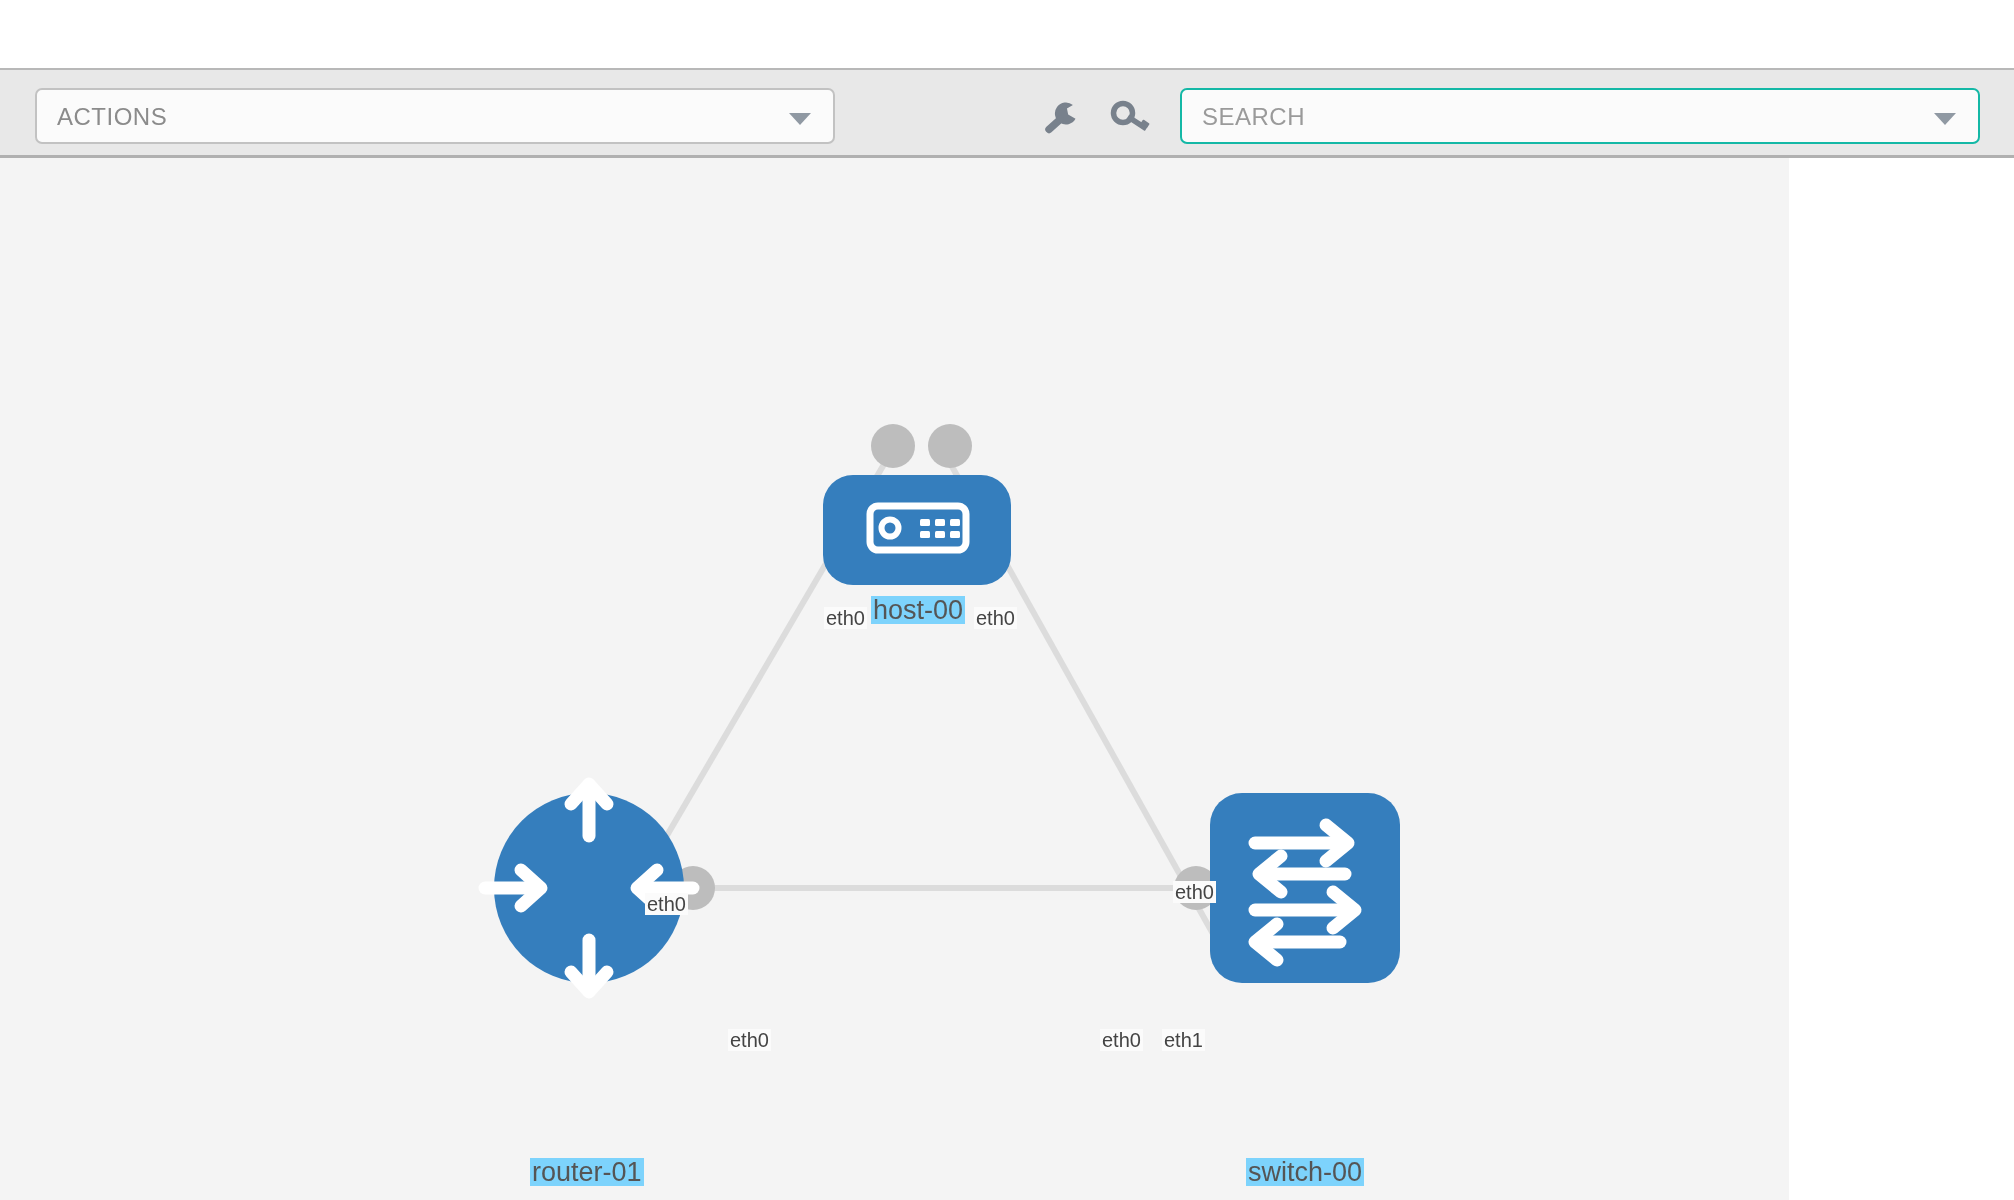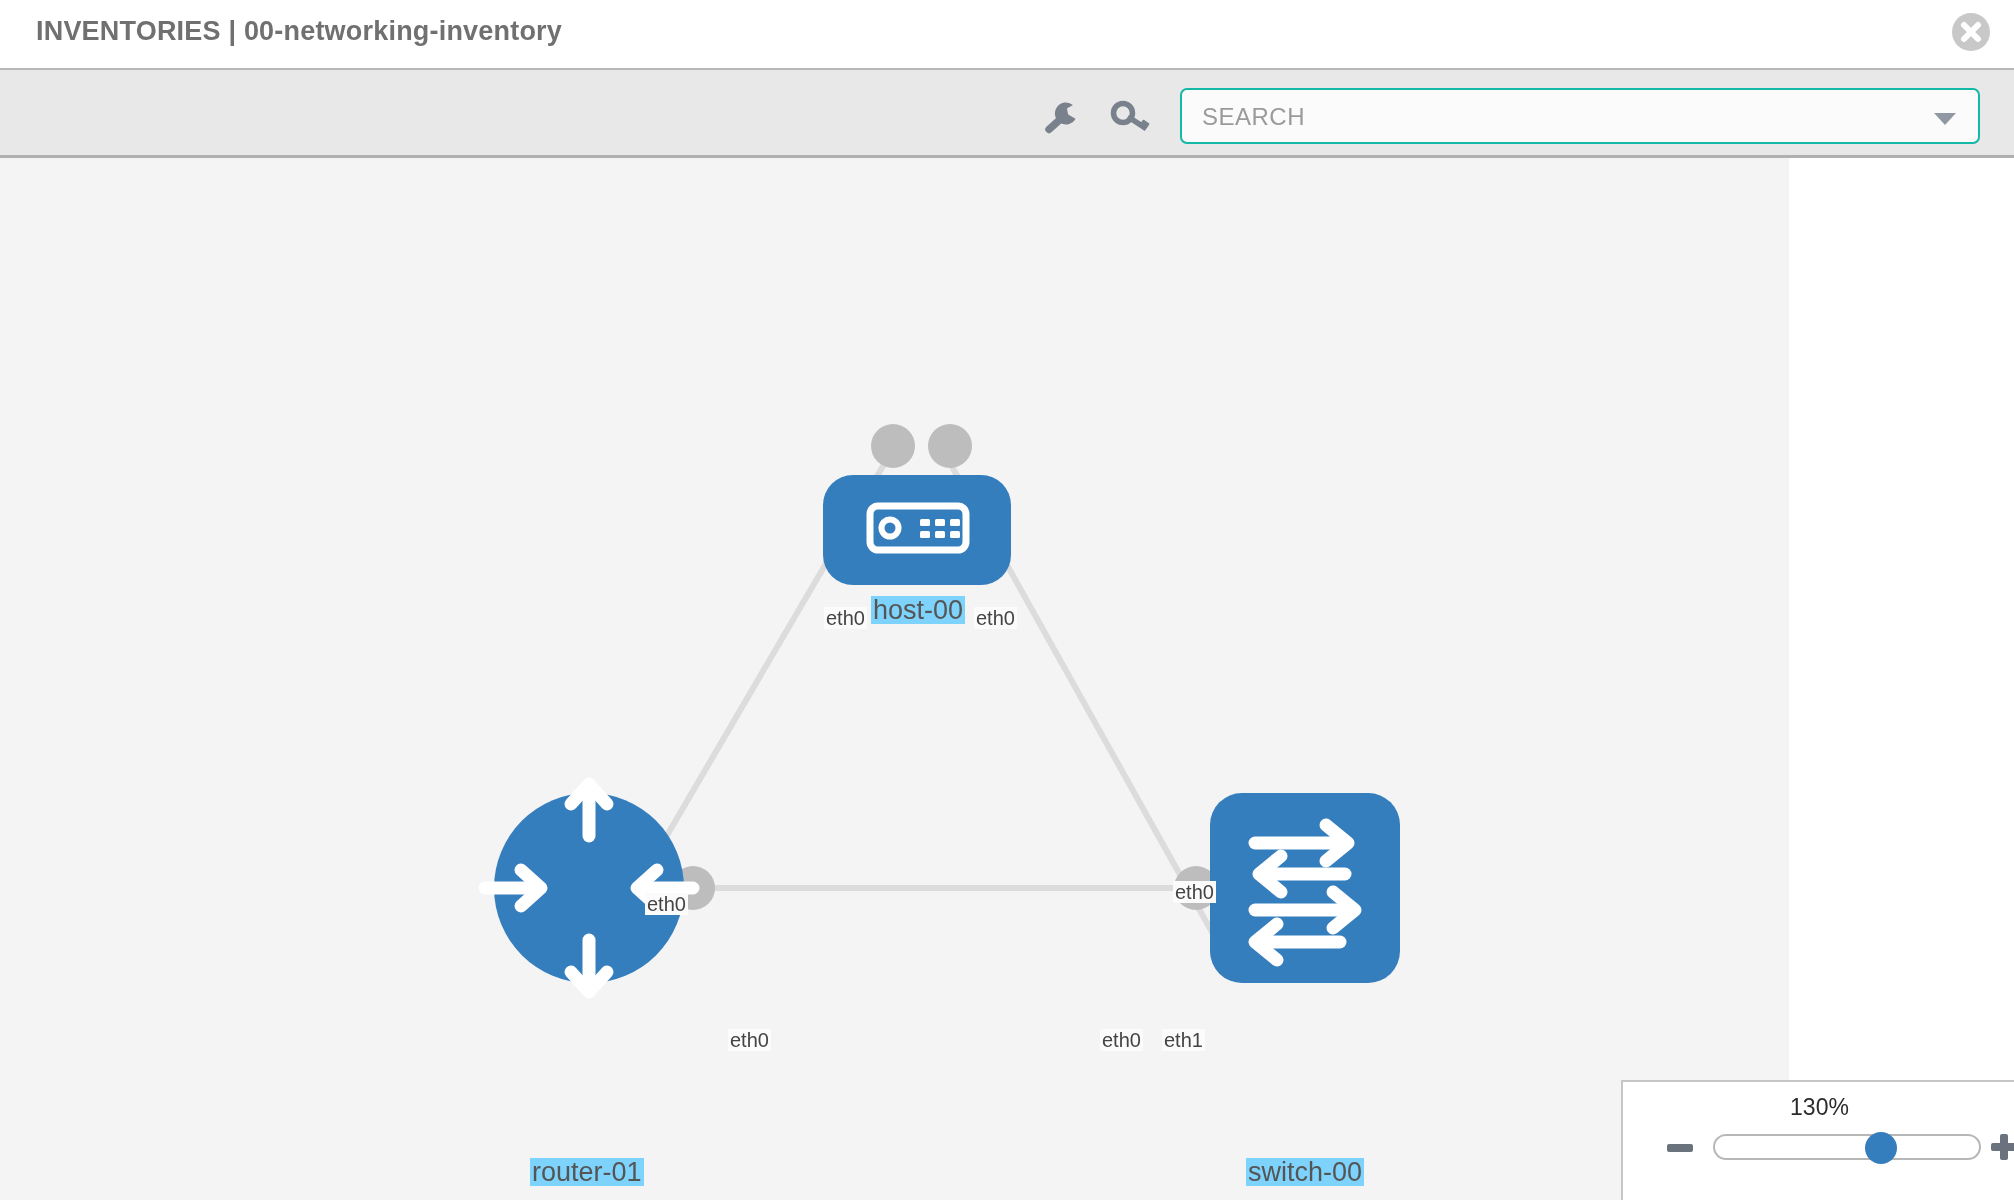--- a/index.html
+++ b/index.html
@@ -231,31 +231,27 @@
     border-radius: 2px;
   }
   .zoom-plus::before { left: 0; top: 9px; width: 26px; height: 8px; }
   .zoom-plus::after  { left: 9px; top: 0; width: 8px; height: 26px; }
 </style>
 </head>
 <body>
 
 <div id="app">
 
-  <div class="header">
-    <div class="header-title">INVENTORIES | 00-networking-inventory</div>
-    <div class="close-btn">
-      <svg width="38" height="38" viewBox="0 0 38 38">
-        <path d="M12 12 L26 26 M26 12 L12 26" stroke="#ffffff" stroke-width="6" stroke-linecap="round"></path>
-      </svg>
+
+  <div class="toolbar">
+
+    <div class="actions-select">
+      <span class="actions-label">ACTIONS</span>
+      <span class="caret"></span>
     </div>
-  </div>
-
-  <div class="toolbar">
-
 
     <div class="tool-icon wrench">
       <svg width="42" height="36" viewBox="0 0 42 36">
         <path d="M31.5 3.2 a11 11 0 1 0 5.0 13.2 l-8.0 -3.0 l-2.2 -5.6 z" fill="#78818c" transform="rotate(10 22 12)"></path>
         <rect x="3" y="21" width="22" height="7.5" rx="3.5" fill="#78818c" transform="rotate(-42 14 24)"></rect>
       </svg>
     </div>
 
     <div class="tool-icon key">
       <svg width="42" height="36" viewBox="0 0 42 36">
@@ -357,21 +353,14 @@
     <span class="iface-label" style="left:1119px; top:871px;margin-left:43px;">eth1</span>
 
     <span class="node-name" style="left:871px; top:438px;">host-00</span>
 
     <span class="node-name" style="left:530px; top:1000px;">router-01</span>
 
     <span class="node-name" style="left:1246px; top:1000px;text-align:right;">switch-00</span>
 
   </div>
 
-  <div class="zoom-panel">
-    <div class="zoom-level">130%</div>
-    <div class="zoom-minus"></div>
-    <div class="zoom-track"></div>
-    <div class="zoom-thumb"></div>
-    <div class="zoom-plus"></div>
-  </div>
 
 </div>
 
 </body></html>

